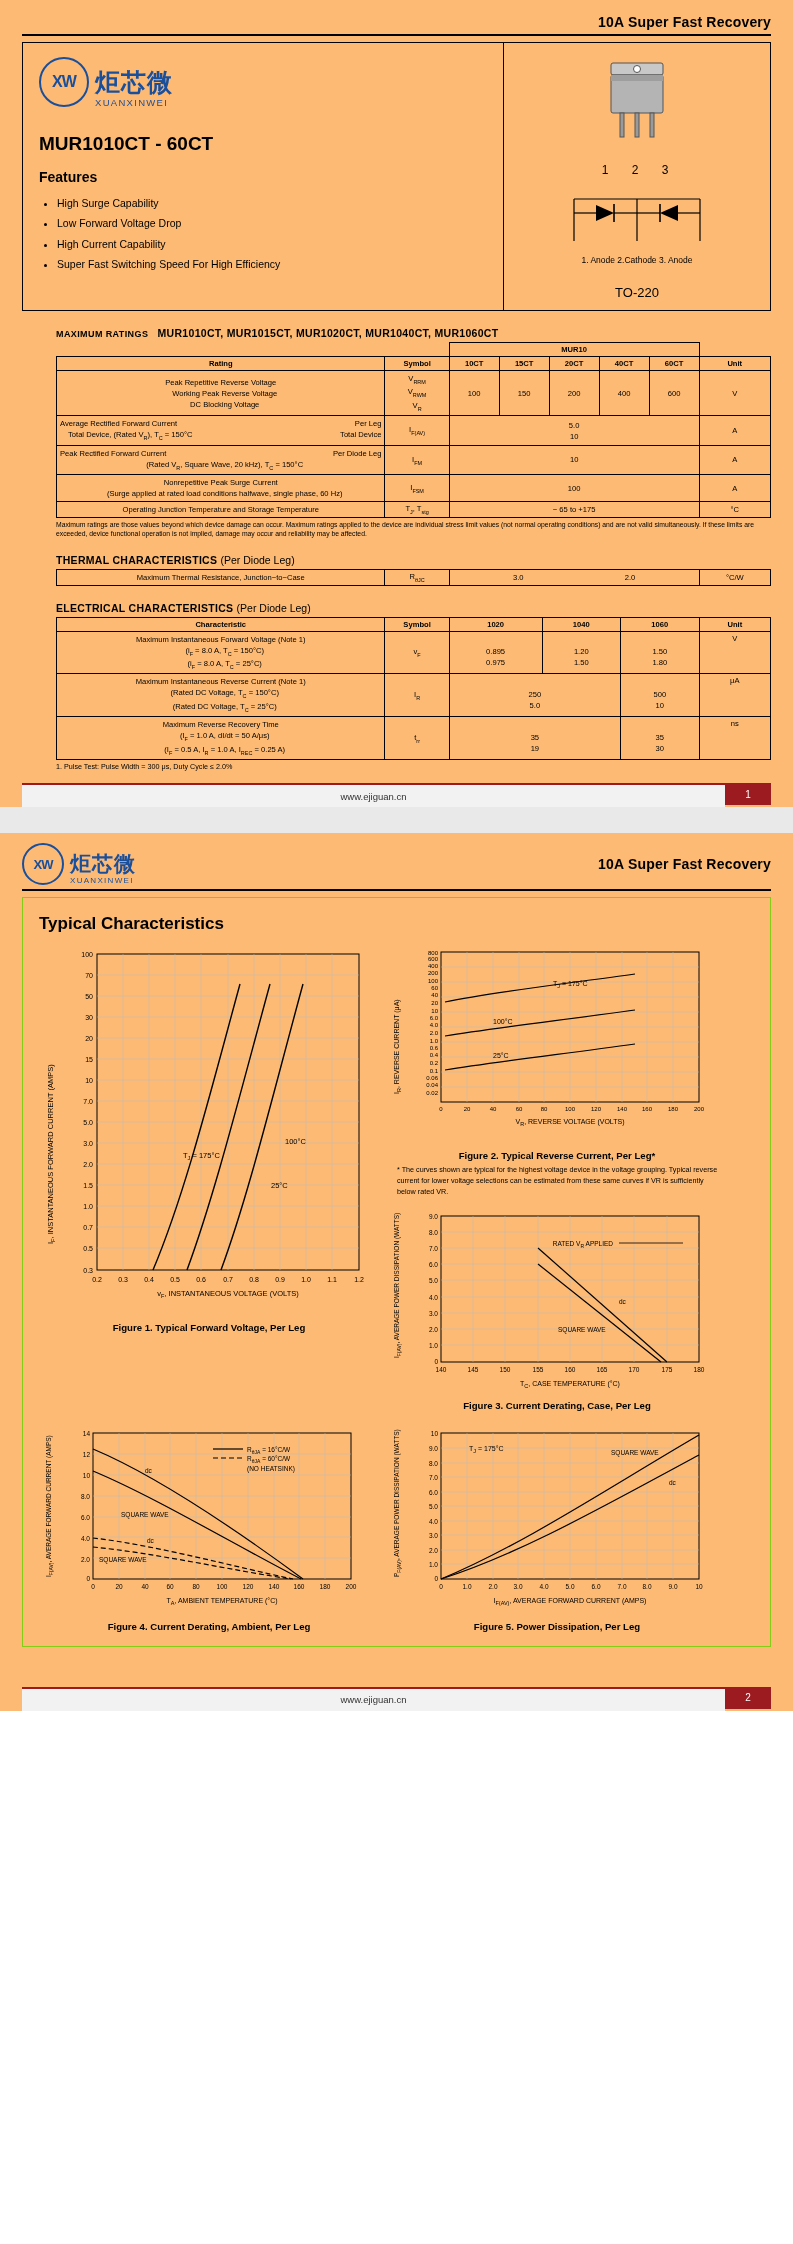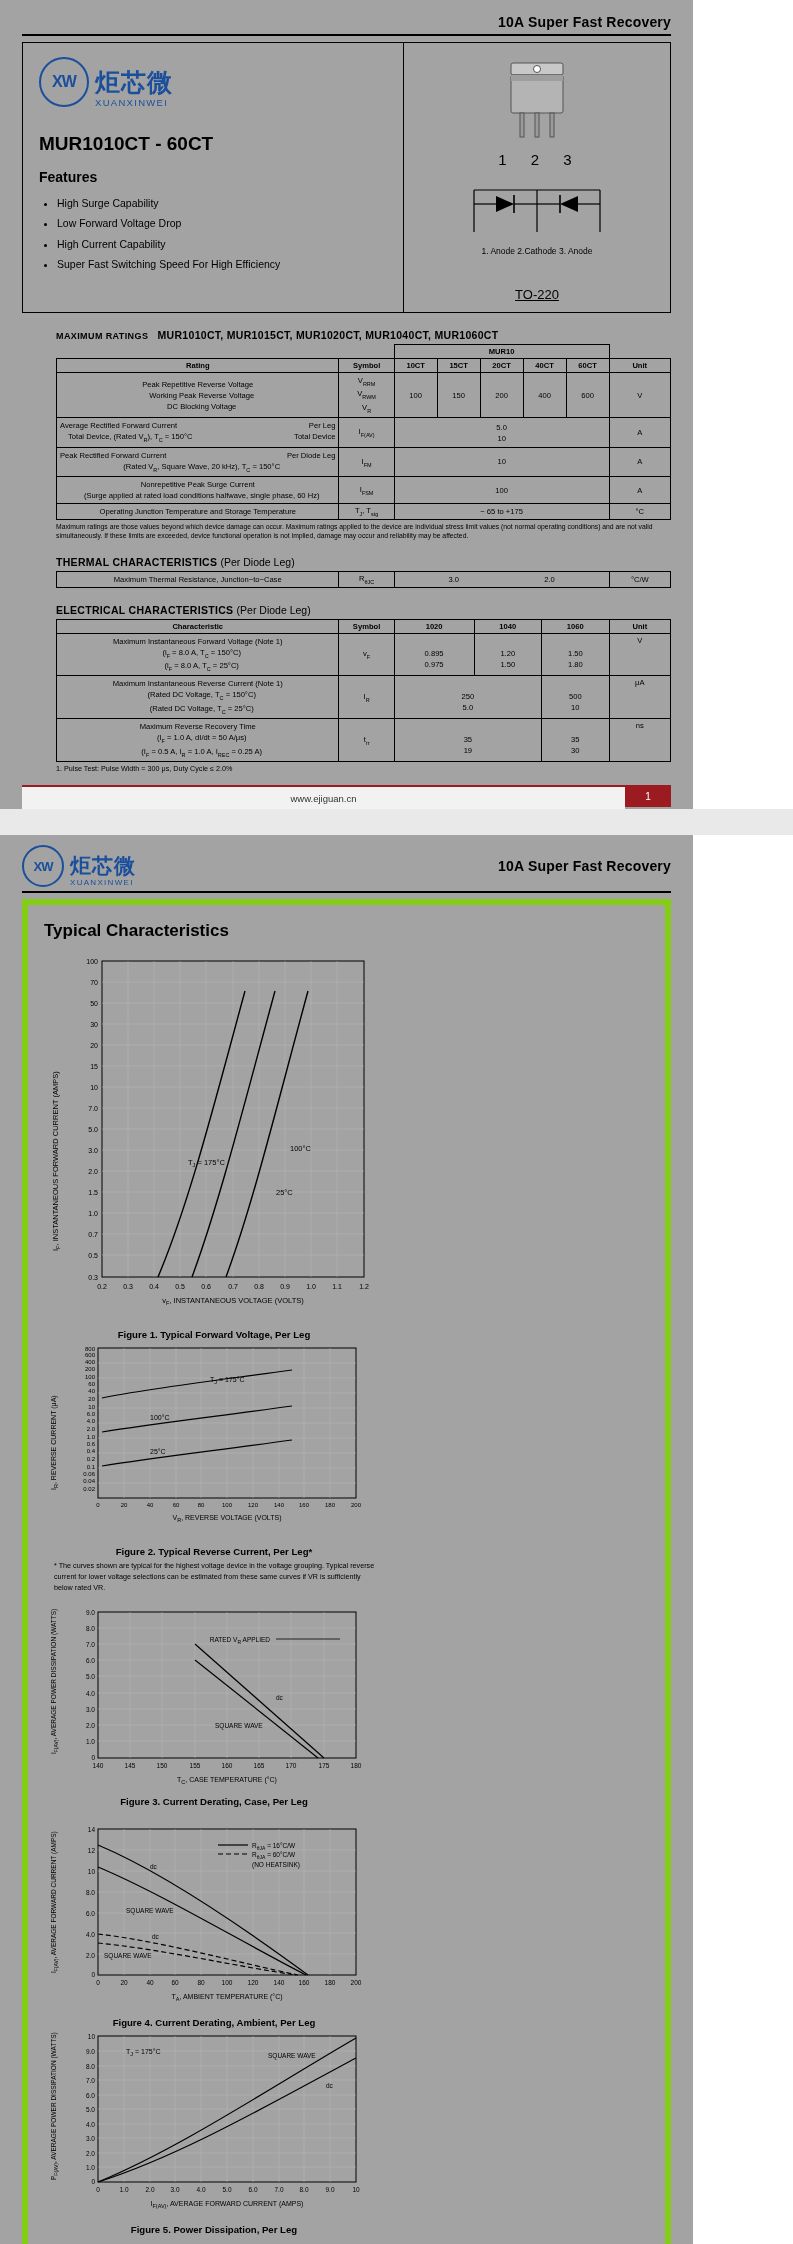--- a/index.html
+++ b/index.html
@@ -1,17 +1,17 @@
 <!DOCTYPE html>
 <html><head>
 <meta charset="utf-8">
 <style>
   html,body{margin:0;padding:0;background:#ffffff;}
   body{width:793px;font-family:"Liberation Sans",sans-serif;color:#000;}
-  .page{width:693px;position:relative;background:#a3a3a3;}
+  .page{width:793px;position:relative;background:#fdba74;}
   .page1{padding-top:14px;}
   
   .hdr{display:flex;align-items:flex-end;justify-content:flex-end;padding:0 22px 4px 22px;}
   .hdr-title{font-size:14px;font-weight:bold;letter-spacing:.2px;}
   .hdr-rule{height:2px;background:#000;margin:0 22px 0 22px;}
   .hdr2{display:flex;align-items:center;justify-content:space-between;padding:0 22px 4px 22px;}
   
   .logo{display:flex;align-items:flex-end;gap:6px;}
   .logo-mark{width:46px;height:46px;border-radius:50%;border:2.4px solid #1a4f9c;display:flex;align-items:center;justify-content:center;position:relative;}
   .logo-mark span{color:#1a4f9c;font-weight:bold;font-size:16px;letter-spacing:-1px;}
@@ -20,43 +20,43 @@
   .logo-en{font-size:9.5px;color:#1a4f9c;letter-spacing:1.3px;margin-top:3px;}
   
   .topbox{margin:6px 22px 0 22px;border:1px solid #000;display:flex;min-height:250px;}
   .topleft{flex:1;padding:14px 16px 10px 16px;}
   .topright{width:250px;border-left:1px solid #000;padding:10px 8px;display:flex;flex-direction:column;align-items:center;}
   .part-no{font-size:19px;font-weight:bold;margin:26px 0 14px 0;}
   .feat-h{font-size:14px;font-weight:bold;margin:0 0 8px 0;}
   ul.feats{margin:0;padding-left:18px;}
   ul.feats li{font-size:10.5px;line-height:1.95;}
   .pkg-svg{margin-top:4px;}
-  .pins{font-size:15px;margin-top:2px;letter-spacing:10px;padding-left:6px;}
+  .pins{font-size:12px;margin-top:14px;letter-spacing:10px;padding-left:6px;}
   .pinlbl{font-size:8.5px;margin-top:6px;}
-  .pkgname{font-size:13px;margin-top:31px;text-decoration:underline;}
+  .pkgname{font-size:13px;margin-top:20px;}
   
   .sec{margin:16px 22px 0 56px;}
   .sec-title{font-size:10.5px;font-weight:bold;letter-spacing:.3px;margin-bottom:3px;}
   .sec-title .reg{font-weight:normal;letter-spacing:0;}
   table.t{border-collapse:collapse;width:100%;table-layout:fixed;}
   table.t td,table.t th{border:.8px solid #000;font-size:7.6px;padding:2px 3px;vertical-align:middle;}
   table.t th{text-align:center;font-weight:bold;}
   .c{text-align:center;}
   .l{text-align:center;}
   .note{font-size:6.8px;line-height:1.35;margin-top:2px;}
   .fnote{font-size:7.2px;margin-top:2px;}
   .sub{font-size:.72em;vertical-align:sub;}
   .rowpad{line-height:1.45;}
   
   .footer{margin:12px 22px 0 22px;display:flex;align-items:stretch;}
   .footer .bar{flex:1;background:#f2f2f2;border-top:2px solid #9b1b20;display:flex;align-items:center;justify-content:center;font-size:9.5px;color:#333;height:22px;}
   .footer .pg{width:46px;background:#9b1b20;color:#fff;display:flex;align-items:center;justify-content:center;font-size:10px;height:22px;}
   .gap{height:26px;background:#e9e9e9;}
   
-  .charbox{margin:6px 22px 0 22px;border:6px solid #84cc16;padding:10px 12px 14px 12px;}
+  .charbox{margin:6px 22px 0 22px;border:1px solid #84cc16;padding:10px 12px 14px 12px;}
   .char-h{font-size:17px;font-weight:bold;margin:6px 0 10px 4px;}
   .grid2{display:flex;flex-wrap:wrap;}
   .cell{box-sizing:border-box;}
   .figcap{text-align:center;font-size:9.6px;font-weight:bold;margin-top:2px;}
   .fignote{font-size:7.2px;line-height:1.5;margin:4px 10px 0 14px;}
   svg text{font-family:"Liberation Sans",sans-serif;}
 </style>
 </head>
 <body>
 

